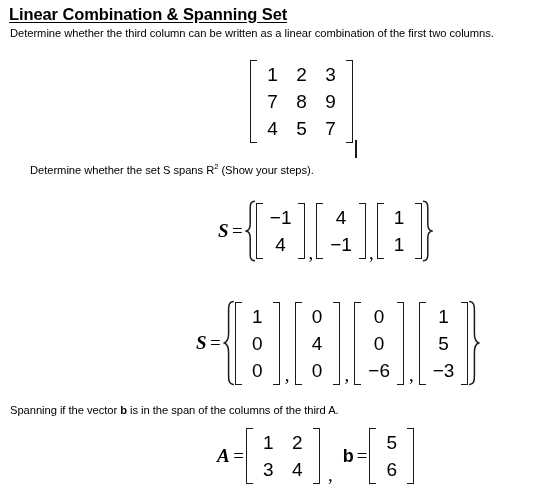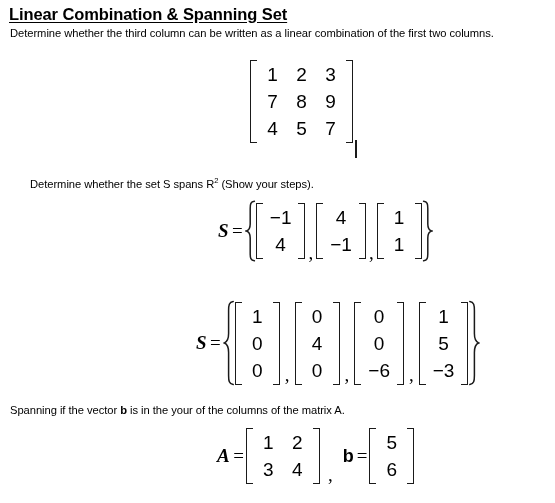--- a/index.html
+++ b/index.html
@@ -174,21 +174,21 @@
           <span class="cell">5</span>
           <span class="cell">7</span>
         </span>
       </span>
       <span class="brk r"></span>
     </span>
   </div>
 
   <div class="caret" style="left:355px; top:140px; height:18px;"></div>
 
-  <div class="prompt" style="top:178px;padding-left:20px;">
+  <div class="prompt" style="top:164px;padding-left:20px;">
     <span>Determine whether the set S spans R</span><sup>2</sup><span> (Show your steps).</span>
   </div>
 
   <div class="eq" style="left:218px; top:200px;">
     <span class="lead">S</span>
     <span class="eqsign">=</span>
 
     <span class="brace">
       <svg width="11" height="62" viewBox="0 0 11 62" aria-hidden="true">
         <path d="M9.4 1.2 C5.6 1.6 5.2 4.2 5.2 8.4 L5.2 24 C5.2 28.6 4.2 30.2 1.4 31 C4.2 31.8 5.2 33.4 5.2 38 L5.2 53.6 C5.2 57.8 5.6 60.4 9.4 60.8" fill="none" stroke="#1a1a1a" stroke-width="1.5" stroke-linecap="round"></path>
@@ -327,21 +327,21 @@
     </span>
 
     <span class="brace">
       <svg width="12" height="86" viewBox="0 0 12 86" aria-hidden="true">
         <path d="M1.8 1.4 C6.0 2.0 6.4 5.2 6.4 10.6 L6.4 33.6 C6.4 39.6 7.6 41.8 10.6 43 C7.6 44.2 6.4 46.4 6.4 52.4 L6.4 75.4 C6.4 80.8 6.0 84 1.8 84.6" fill="none" stroke="#1a1a1a" stroke-width="1.5" stroke-linecap="round"></path>
       </svg>
     </span>
   </div>
 
   <div class="prompt" style="top:404px;">
-    <span>Spanning if the vector </span><b>b</b><span> is in the your of the columns of the matrix A.</span>
+    <span>Spanning if the vector </span><b>b</b><span> is in the span of the columns of the third A.</span>
   </div>
 
   <div class="eq" style="left:217px; top:428px;">
     <span class="lead">A</span>
     <span class="eqsign">=</span>
 
     <span class="mat">
       <span class="brk l"></span>
       <span class="rows">
         <span class="row">

